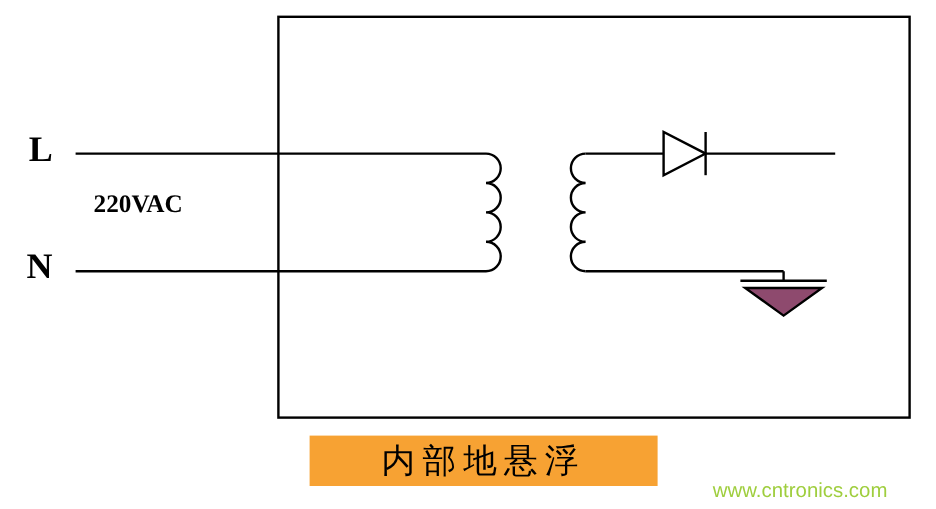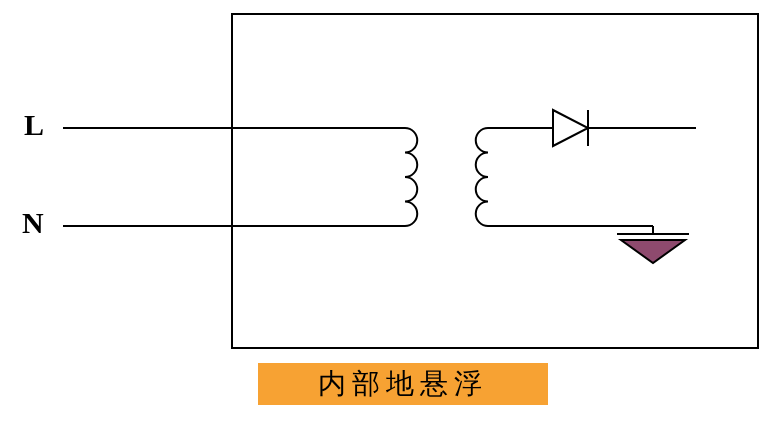--- a/index.html
+++ b/index.html
@@ -99,17 +99,19 @@
     <line x1="653" y1="226" x2="653" y2="234" stroke="#000000" stroke-width="2"></line>
 
     <g>
       <line x1="617" y1="234" x2="689" y2="234" stroke="#000000" stroke-width="2"></line>
       <polygon points="621,240 685,240 653,263" stroke="#000000" stroke-width="2" fill="#8E4A6E"></polygon>
     </g>
   </svg>
 
   <div id="label-l" class="term-label">L</div>
   <div id="label-n" class="term-label">N</div>
+  <div id="label-voltage">220VAC</div>
 
   <div id="banner" style="background-color: rgb(247, 162, 51); text-align: right;">内部地悬浮</div>
 
+  <div id="watermark" style="color: rgb(159, 206, 62);">www.cntronics.com</div>
 
 </div>
 
 </body></html>

